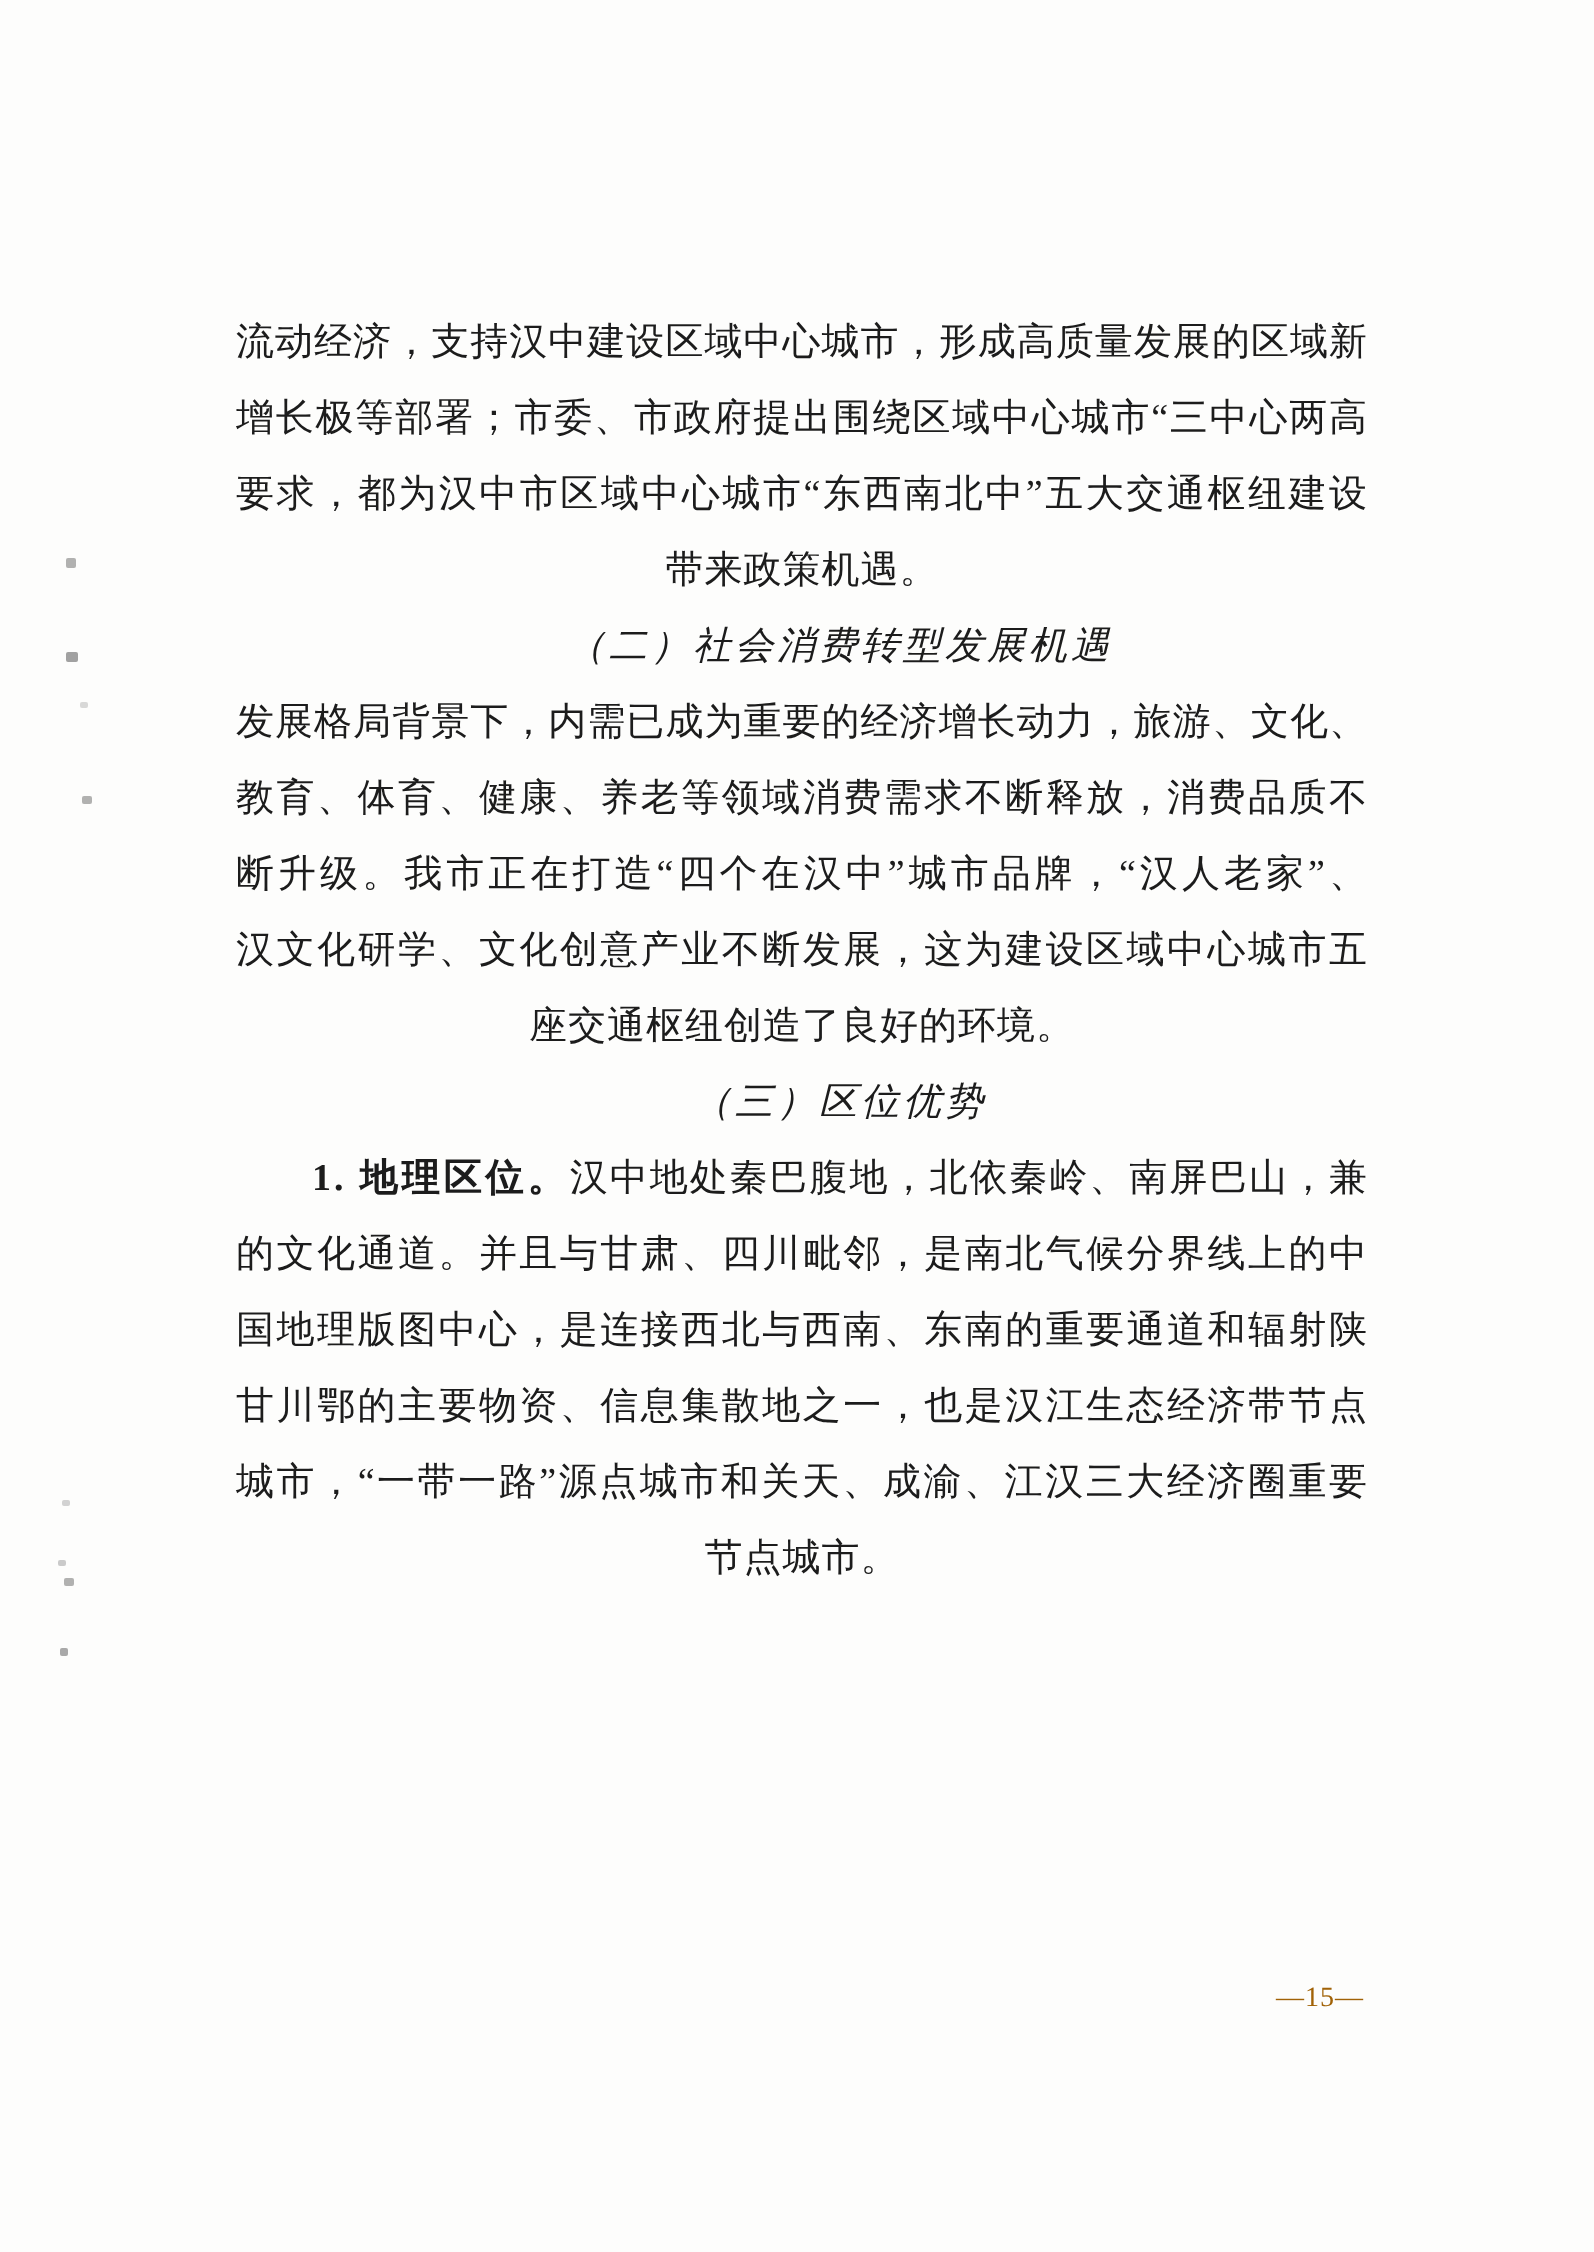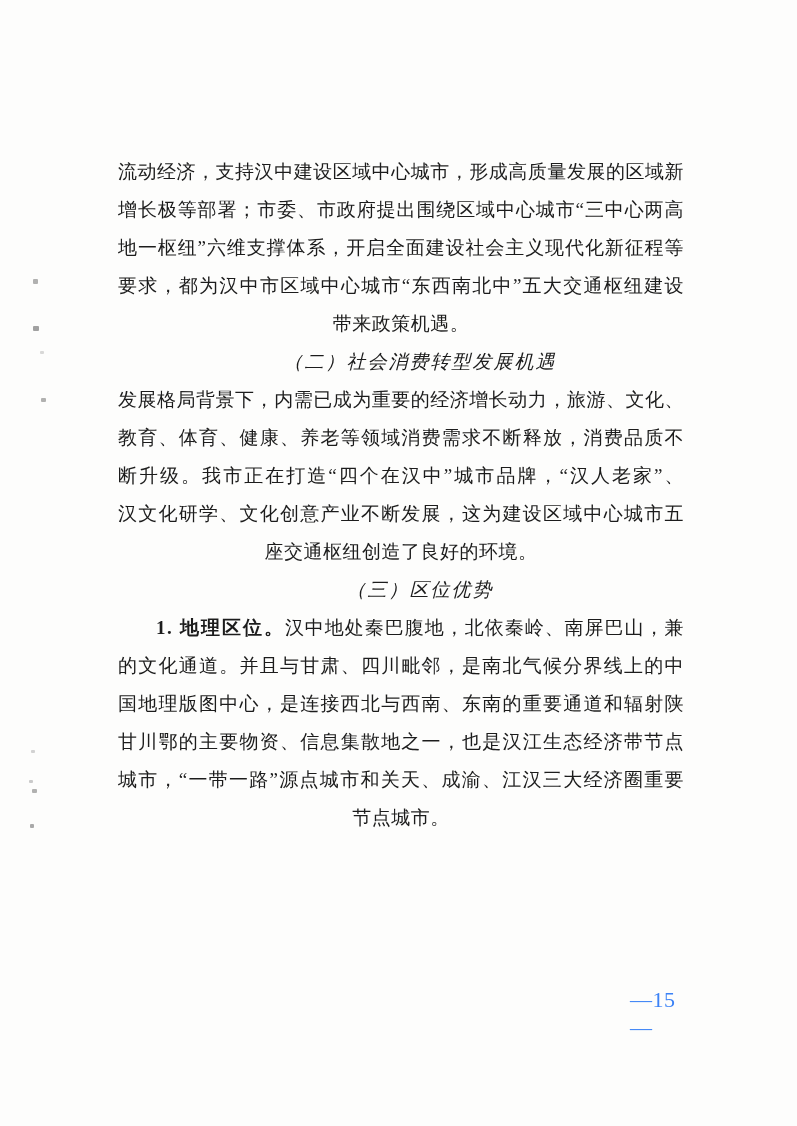--- a/index.html
+++ b/index.html
@@ -53,25 +53,25 @@
   .bold-run {
     font-weight: bold;
     font-style: normal;
     letter-spacing: 1.5px;
   }
   .page-number {
     position: absolute;
     left: 630px;
     top: 986px;
     width: 60px;
-    font-size: 22px;
+    font-size: 14px;
     line-height: 28px;
-    text-align: left;
+    text-align: center;
     letter-spacing: 0.5px;
-    color: #3b82f6;
+    color: #a16207;
   }
   
   .speck {
     position: absolute;
     background: #555;
     border-radius: 1px;
   }
   .speck.s1 { left: 33px; top: 279px; width: 5px; height: 5px; opacity: .45; }
   .speck.s2 { left: 33px; top: 326px; width: 6px; height: 5px; opacity: .55; }
   .speck.s3 { left: 40px; top: 351px; width: 4px; height: 3px; opacity: .22; }
@@ -82,21 +82,20 @@
   .speck.s8 { left: 30px; top: 824px; width: 4px; height: 4px; opacity: .50; }
 </style>
 </head>
 <body>
 
 <div class="scan-page">
 
   <div class="text-block">
     <p class="line fill">流动经济，支持汉中建设区域中心城市，形成高质量发展的区域新</p>
     <p class="line fill">增长极等部署；市委、市政府提出围绕区域中心城市“三中心两高</p>
-    <p class="line fill">地一枢纽”六维支撑体系，开启全面建设社会主义现代化新征程等</p>
     <p class="line fill">要求，都为汉中市区域中心城市“东西南北中”五大交通枢纽建设</p>
     <p class="line">带来政策机遇。</p>
     <p class="line indent kai">（二）社会消费转型发展机遇</p>
     <p class="line fill">发展格局背景下，内需已成为重要的经济增长动力，旅游、文化、</p>
     <p class="line fill">教育、体育、健康、养老等领域消费需求不断释放，消费品质不</p>
     <p class="line fill">断升级。我市正在打造“四个在汉中”城市品牌，“汉人老家”、</p>
     <p class="line fill">汉文化研学、文化创意产业不断发展，这为建设区域中心城市五</p>
     <p class="line">座交通枢纽创造了良好的环境。</p>
     <p class="line indent kai">（三）区位优势</p>
     <p class="line fill indent">

